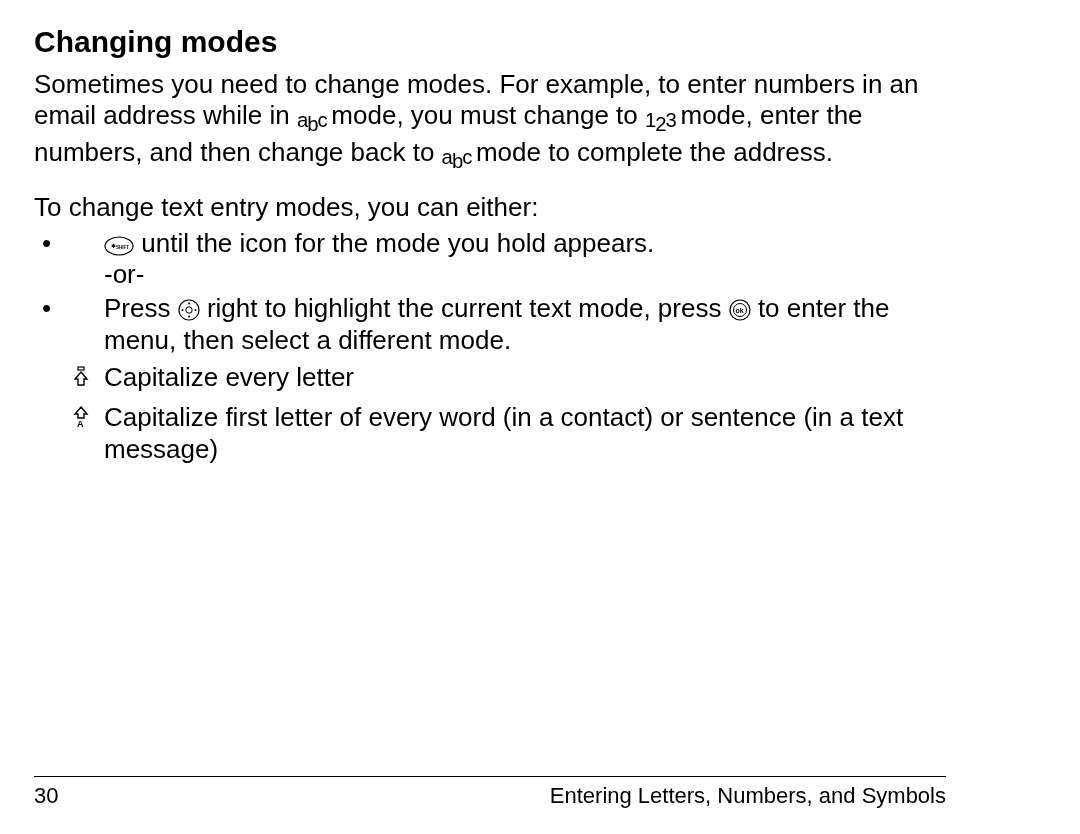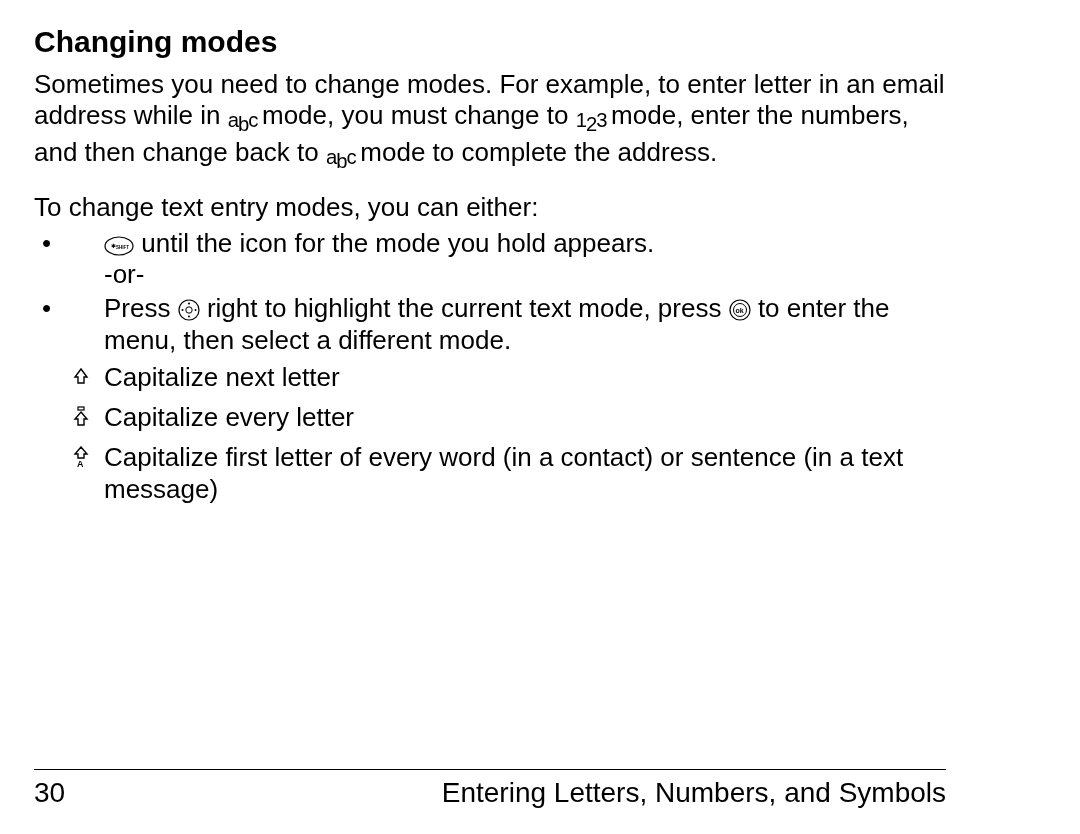--- a/index.html
+++ b/index.html
@@ -85,32 +85,32 @@
     bottom: 24px;
   }
   .footer hr {
     border: none;
     border-top: 1px solid #000;
     margin: 0 0 6px 0;
   }
   .footer-row {
     display: flex;
     justify-content: space-between;
-    font-size: 28px;
+    font-size: 22px;
   }
 </style>
 </head>
 <body>
 
 <div class="page">
 
   <h2>Changing modes</h2>
 
   <p class="para">
-    <span>Sometimes you need to change modes. For example, to enter letter in an email address while in </span>
+    <span>Sometimes you need to change modes. For example, to enter numbers in an email address while in </span>
     <span class="inline-sub">
       <span>a</span><span class="mid">b</span><span>c</span>
     </span>
     <span> mode, you must change to </span>
     <span class="inline-sub">
       <span>1</span><span class="mid">2</span><span>3</span>
     </span>
     <span> mode, enter the numbers, and then change back to </span>
     <span class="inline-sub">
       <span>a</span><span class="mid">b</span><span>c</span>
@@ -149,28 +149,20 @@
       </svg>
       <span> to enter the menu, then select a different mode.</span>
     </li>
   </ul>
 
 
 
   <ul class="icons">
     <li>
       <span class="icon-slot">
-        <svg width="16" height="20" viewBox="0 0 16 20">
-          <path d="M8 2 L14 10 L11 10 L11 16 L5 16 L5 10 L2 10 Z" fill="none" stroke="#000" stroke-width="1.4"></path>
-        </svg>
-      </span>
-      <span>Capitalize next letter</span>
-    </li>
-    <li>
-      <span class="icon-slot">
         <svg width="16" height="22" viewBox="0 0 16 22">
           <rect x="5" y="1" width="6" height="3" fill="none" stroke="#000" stroke-width="1.2"></rect>
           <path d="M8 6 L14 13 L11 13 L11 19 L5 19 L5 13 L2 13 Z" fill="none" stroke="#000" stroke-width="1.4"></path>
         </svg>
       </span>
       <span>Capitalize every letter</span>
     </li>
     <li>
       <span class="icon-slot">
         <svg width="16" height="22" viewBox="0 0 16 22">

